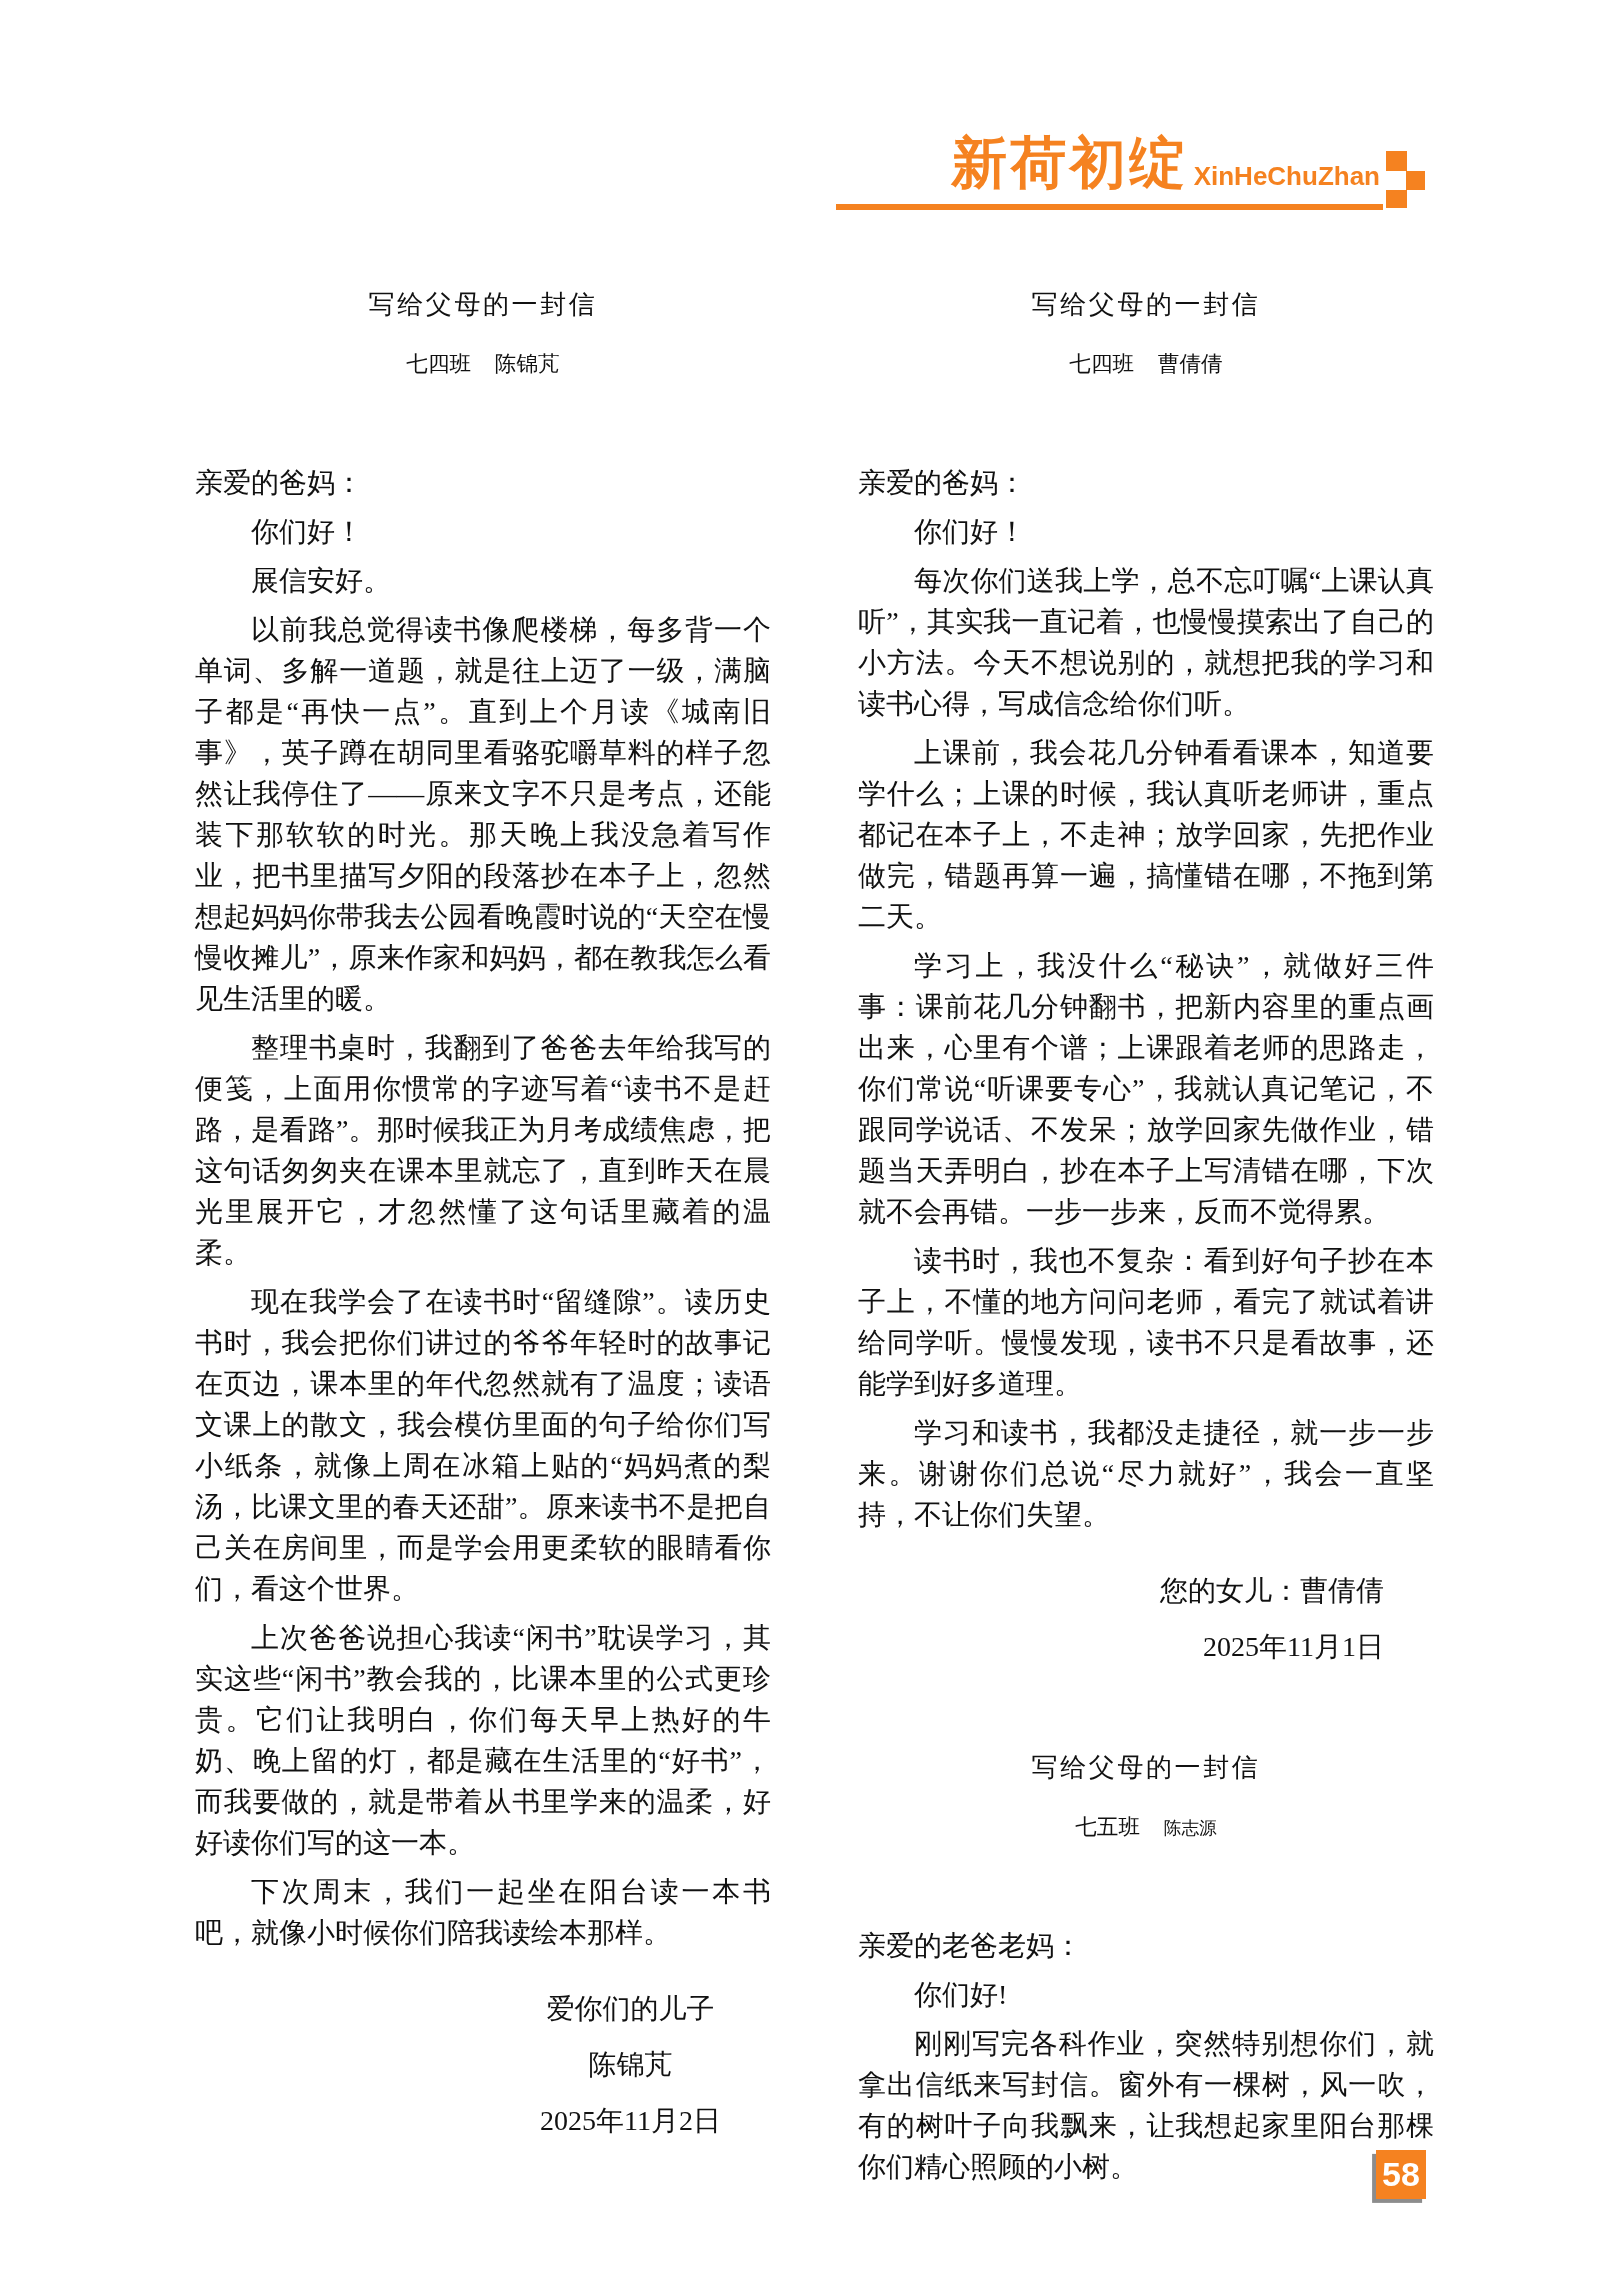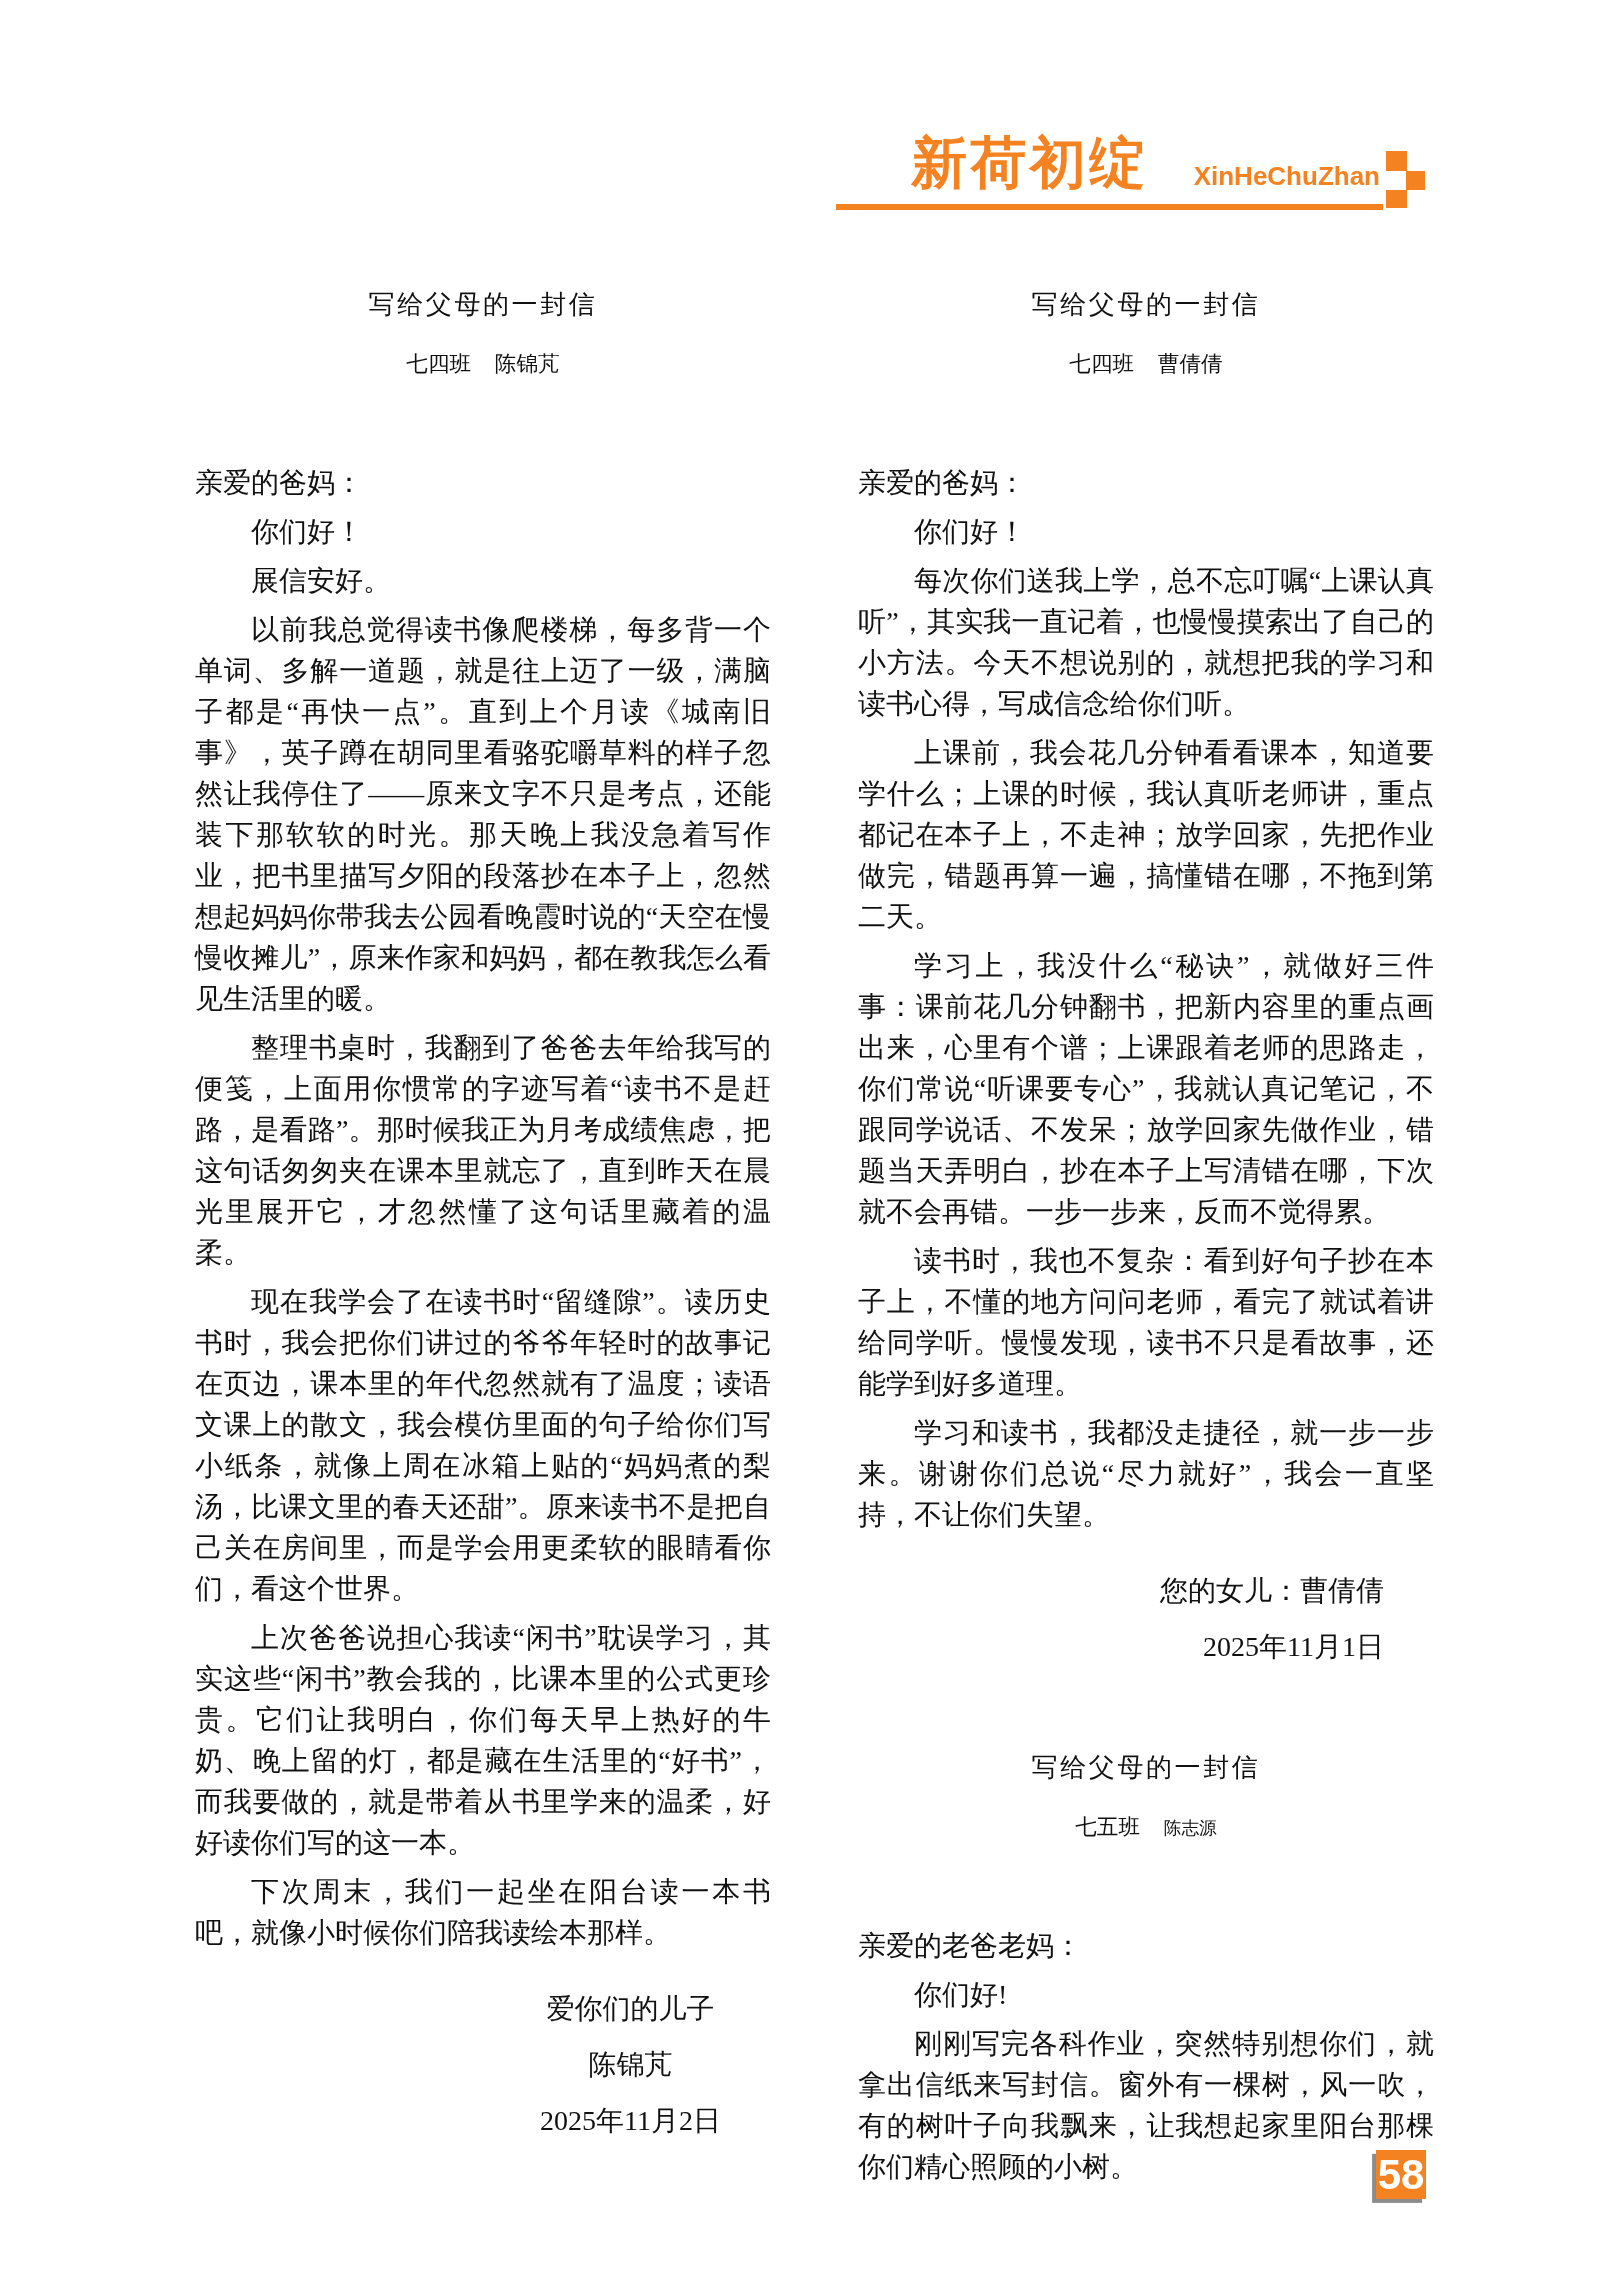--- a/index.html
+++ b/index.html
@@ -9,21 +9,21 @@
     width:1623px;height:2295px;
     background:#ffffff;
     color:#111111;
     font-family:"Liberation Serif","DejaVu Serif",serif;
     overflow:hidden;
   }
   
   .header-logo{
     position:absolute;top:135px;right:243px;
     display:flex;align-items:flex-end;
-    color:#F58220;white-space:nowrap;gap:40px;
+    color:#F58220;white-space:nowrap;
   }
   .logo-cn{
     font-size:56px;font-weight:900;letter-spacing:3.3px;line-height:1;
     font-family:"Liberation Serif","DejaVu Serif",serif;
   }
   .logo-en{
     font-size:26px;font-weight:700;line-height:1;
     margin-left:5.2px;margin-bottom:2px;
     font-family:"Liberation Sans","DejaVu Sans",sans-serif;
     text-align:right;
@@ -72,21 +72,21 @@
   }
 
   
   .page-badge{
     position:absolute;left:1376px;top:2150px;
     width:50px;height:49px;background:#F58220;
     box-shadow:-3.9px 3.9px 0 #8C8C8C;
     display:flex;align-items:center;justify-content:center;
   }
   .page-badge span{
-    color:#ffffff;font-size:42px;font-weight:bold;
+    color:#ffffff;font-size:34px;font-weight:bold;
     font-family:"Liberation Sans","DejaVu Sans",sans-serif;
   }
 </style>
 </head>
 <body>
 
 <div class="page">
 
   <div class="header-logo">
     <span class="logo-cn">新荷初绽</span>

